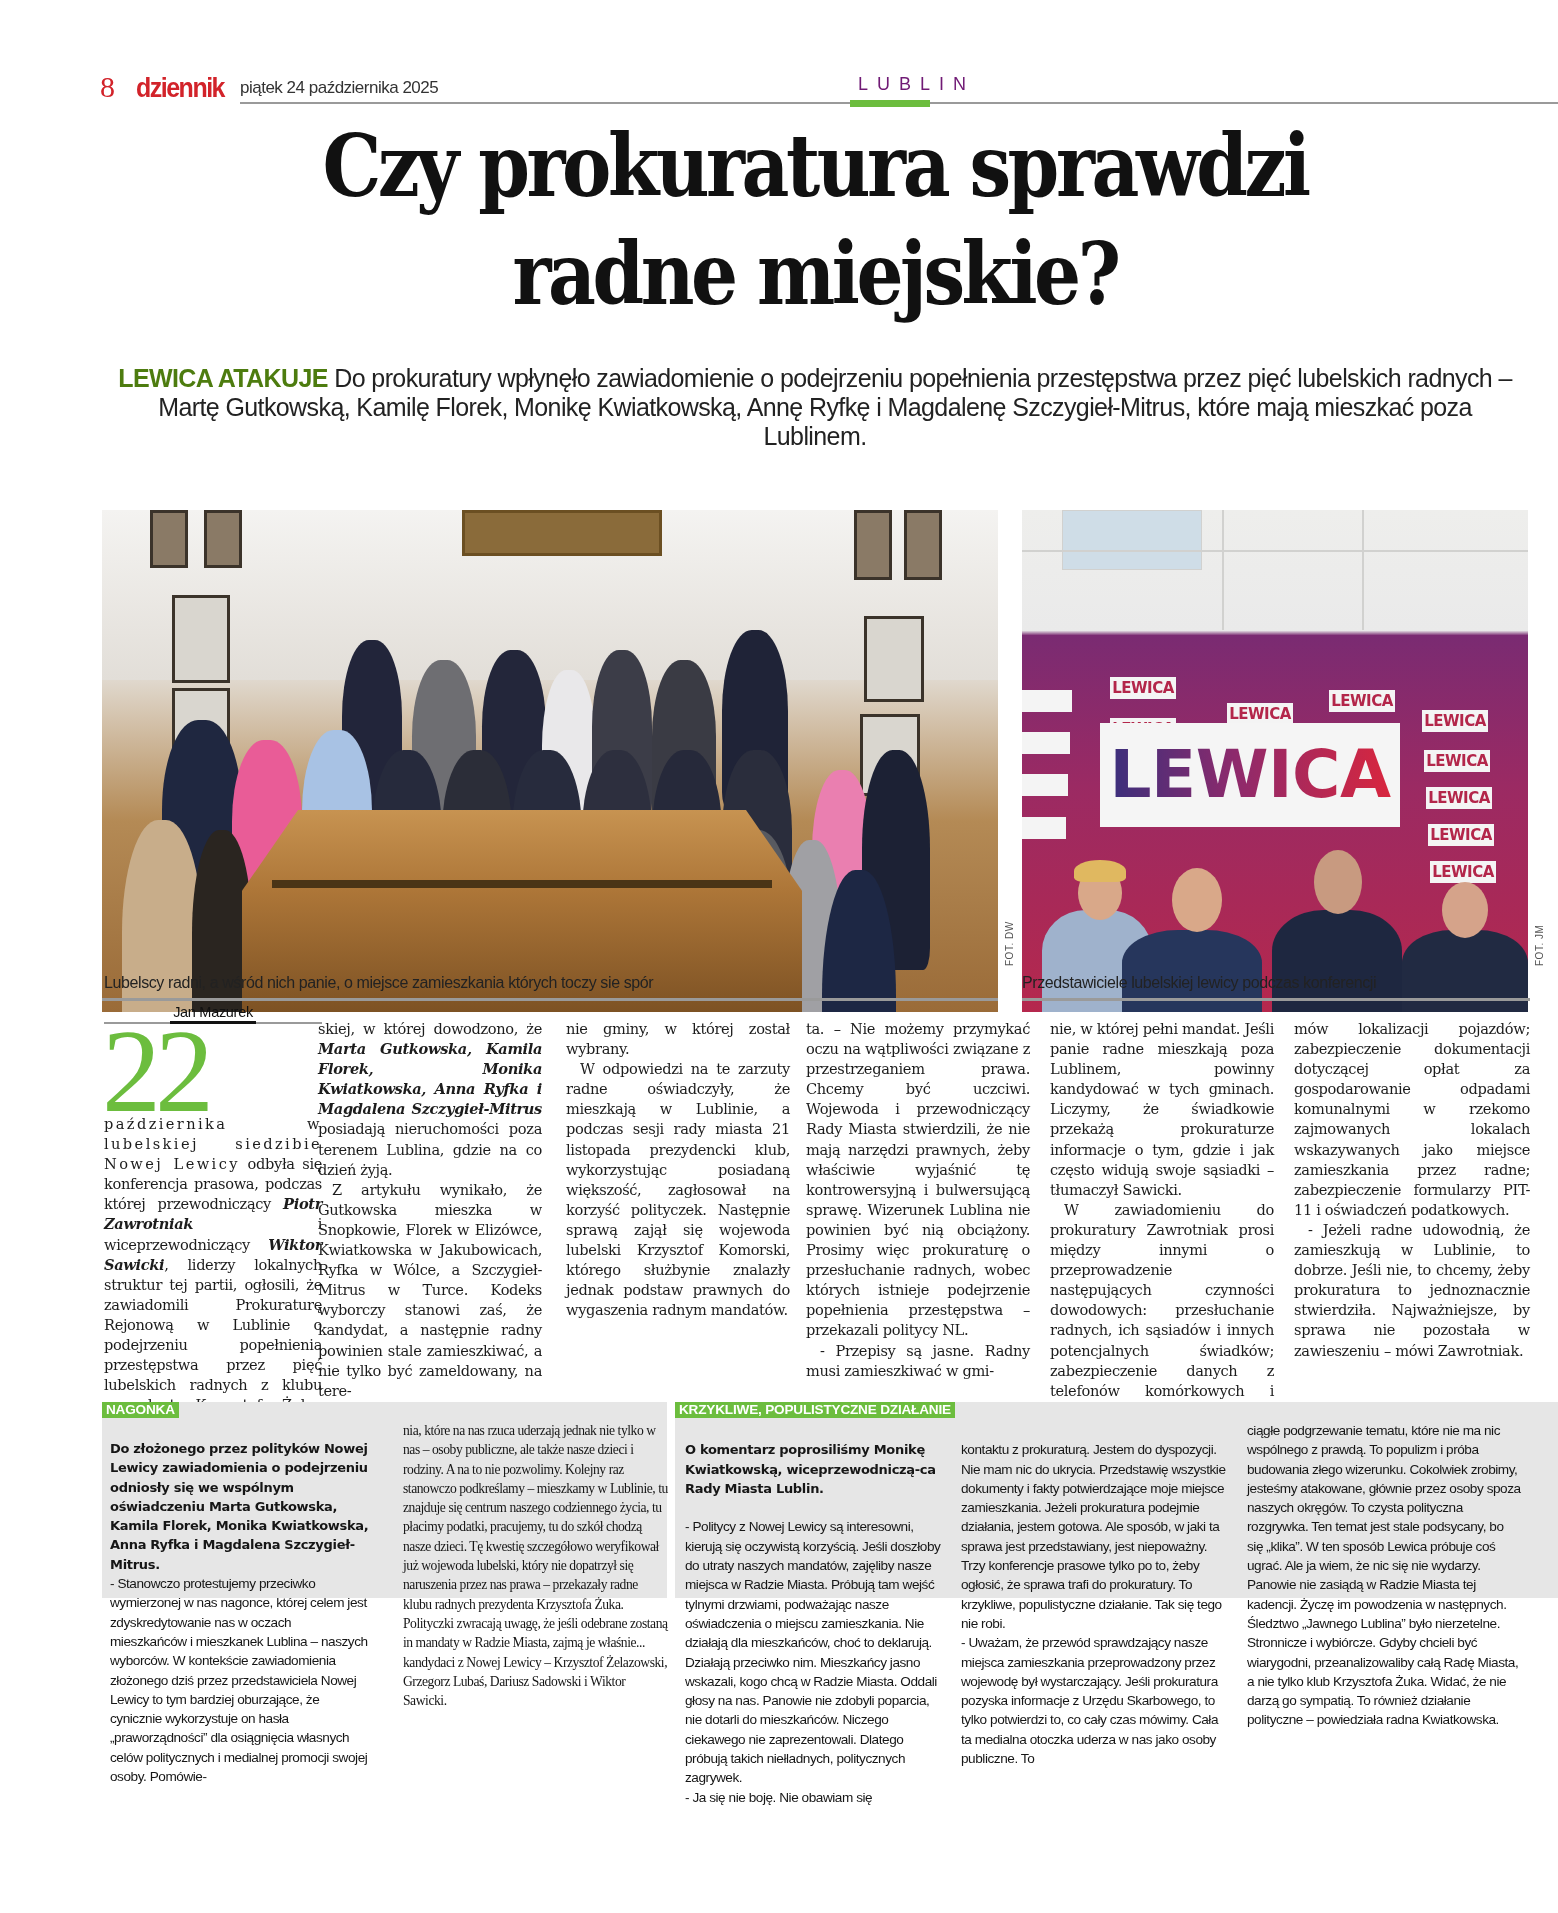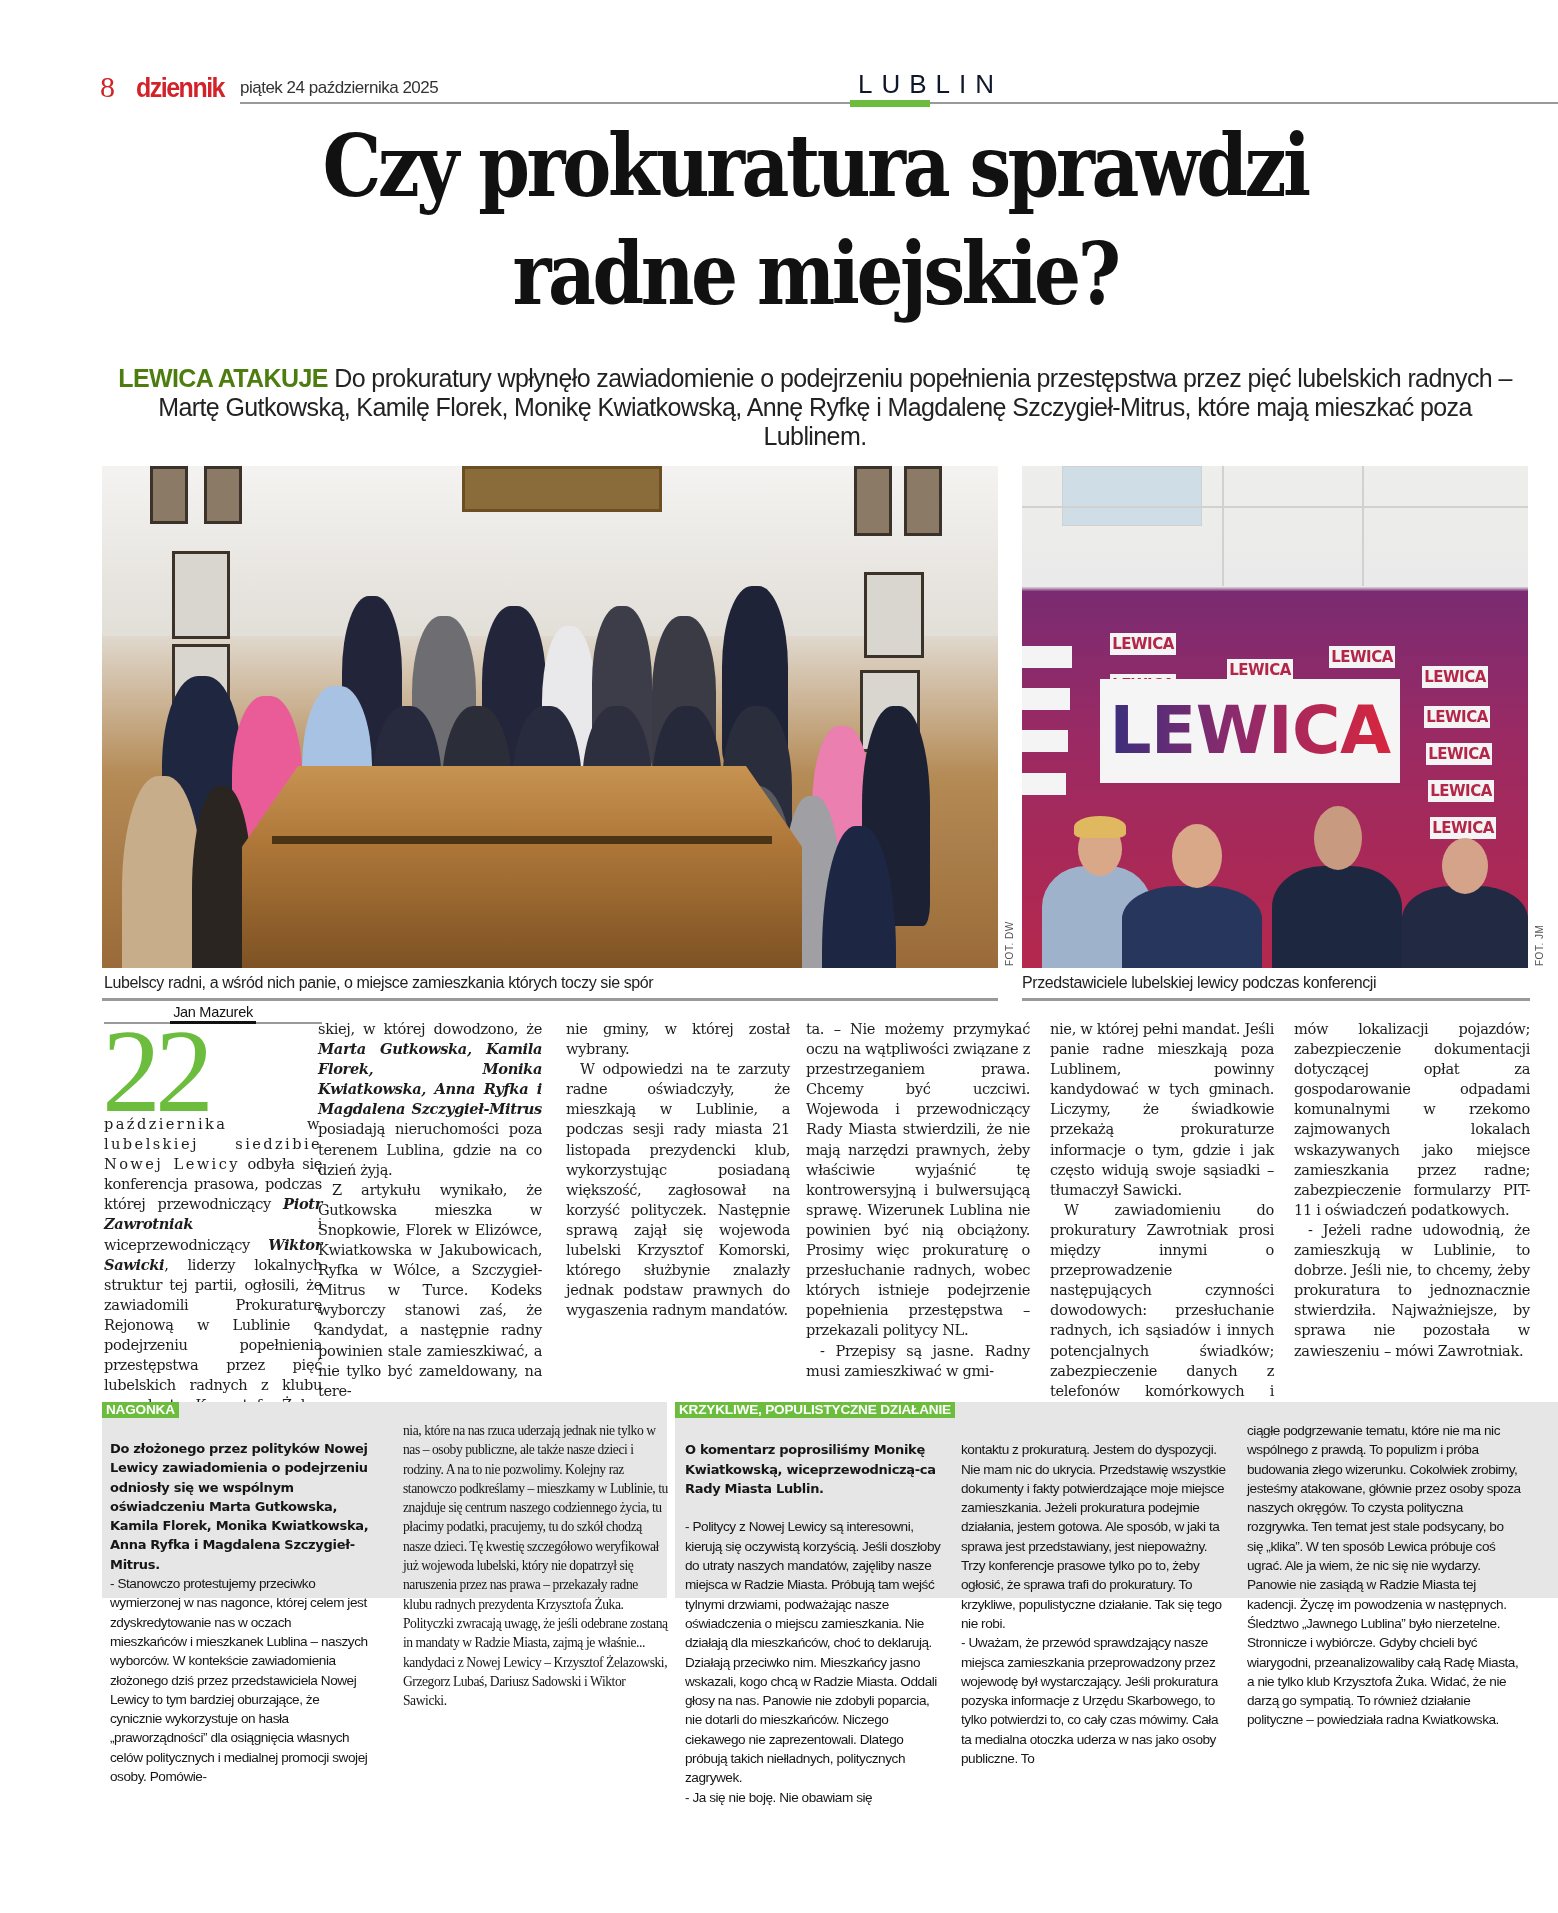--- a/index.html
+++ b/index.html
@@ -6,32 +6,32 @@
   html, body { width: 1558px; height: 1913px; background: #ffffff; overflow: hidden; }
   body { position: relative; font-family: "DejaVu Serif", serif; color: #1a1a1a; }
 
   
   .masthead { position: absolute; left: 100px; top: 72px; width: 1430px; height: 32px; }
   .page-num { position: absolute; left: 0; top: 0; font-family: "Liberation Serif", serif; font-size: 30px; color: #d2232a; line-height: 30px; }
   .logo { position: absolute; left: 36px; top: 2px; font-family: "Liberation Sans", sans-serif; font-weight: 900; font-size: 25px; color: #d2232a; letter-spacing: -1.5px; line-height: 26px; transform: scaleY(1.1); }
   .date { position: absolute; left: 140px; top: 6px; font-family: "Liberation Sans", sans-serif; font-size: 17px; color: #333; letter-spacing: -0.5px; }
   .head-rule-left { position: absolute; left: 140px; top: 30px; width: 610px; height: 2px; background: #9a9a9a; }
   .head-rule-right { position: absolute; left: 830px; top: 30px; width: 700px; height: 2px; background: #9a9a9a; }
-  .section { position: absolute; left: 750px; top: 0; width: 80px; text-align: center; font-family: "Liberation Sans", sans-serif; font-size: 26px; letter-spacing: 9px; color: #0f172a; font-weight: 300; line-height: 24px; padding-left: 8px; }
+  .section { position: absolute; left: 750px; top: 0; width: 80px; text-align: center; font-family: "Liberation Sans", sans-serif; font-size: 18px; letter-spacing: 9px; color: #701a75; font-weight: 300; line-height: 24px; padding-left: 8px; }
   .section-bar { position: absolute; left: 750px; top: 28px; width: 80px; height: 7px; background: #6cbd3e; }
 
   
   .headline { position: absolute; left: 100px; top: 112px; width: 1430px; text-align: center; font-family: "DejaVu Serif", serif; font-weight: bold; font-size: 86px; line-height: 108px; letter-spacing: -4px; color: #111; transform: scaleX(0.86); transform-origin: center top; }
 
   
   .lead { position: absolute; left: 110px; top: 364px; width: 1410px; text-align: center; font-family: "Liberation Sans", sans-serif; font-size: 25px; line-height: 29px; color: #222; letter-spacing: -0.6px; }
   .lead-kicker { color: #4d7c0f; font-weight: bold; }
 
   
-  .photo { position: absolute; overflow: hidden; }
+  .photo { position: absolute; overflow: hidden; margin-top: 44px; }
   .photo-left { left: 102px; top: 466px; width: 896px; height: 502px;
     background:
       linear-gradient(180deg, rgba(255,255,255,0) 0%, rgba(255,255,255,0) 100%),
       linear-gradient(180deg, #eceae6 0%, #e6e3de 30%, #b48a55 62%, #9a6b38 100%); }
   .photo-right { left: 1022px; top: 466px; width: 506px; height: 502px;
     background: linear-gradient(180deg, #eeeeec 0%, #eaeaea 24%, #7a2b72 25%, #9b2a63 55%, #b5284d 100%); }
 
   
   .ceiling-arch { position: absolute; left: 0; top: 0; width: 100%; height: 170px; background: linear-gradient(180deg,#f4f3f1,#e2ded8); }
   .painting { position: absolute; background: #8a6b3a; border: 3px solid #6b4f22; }

